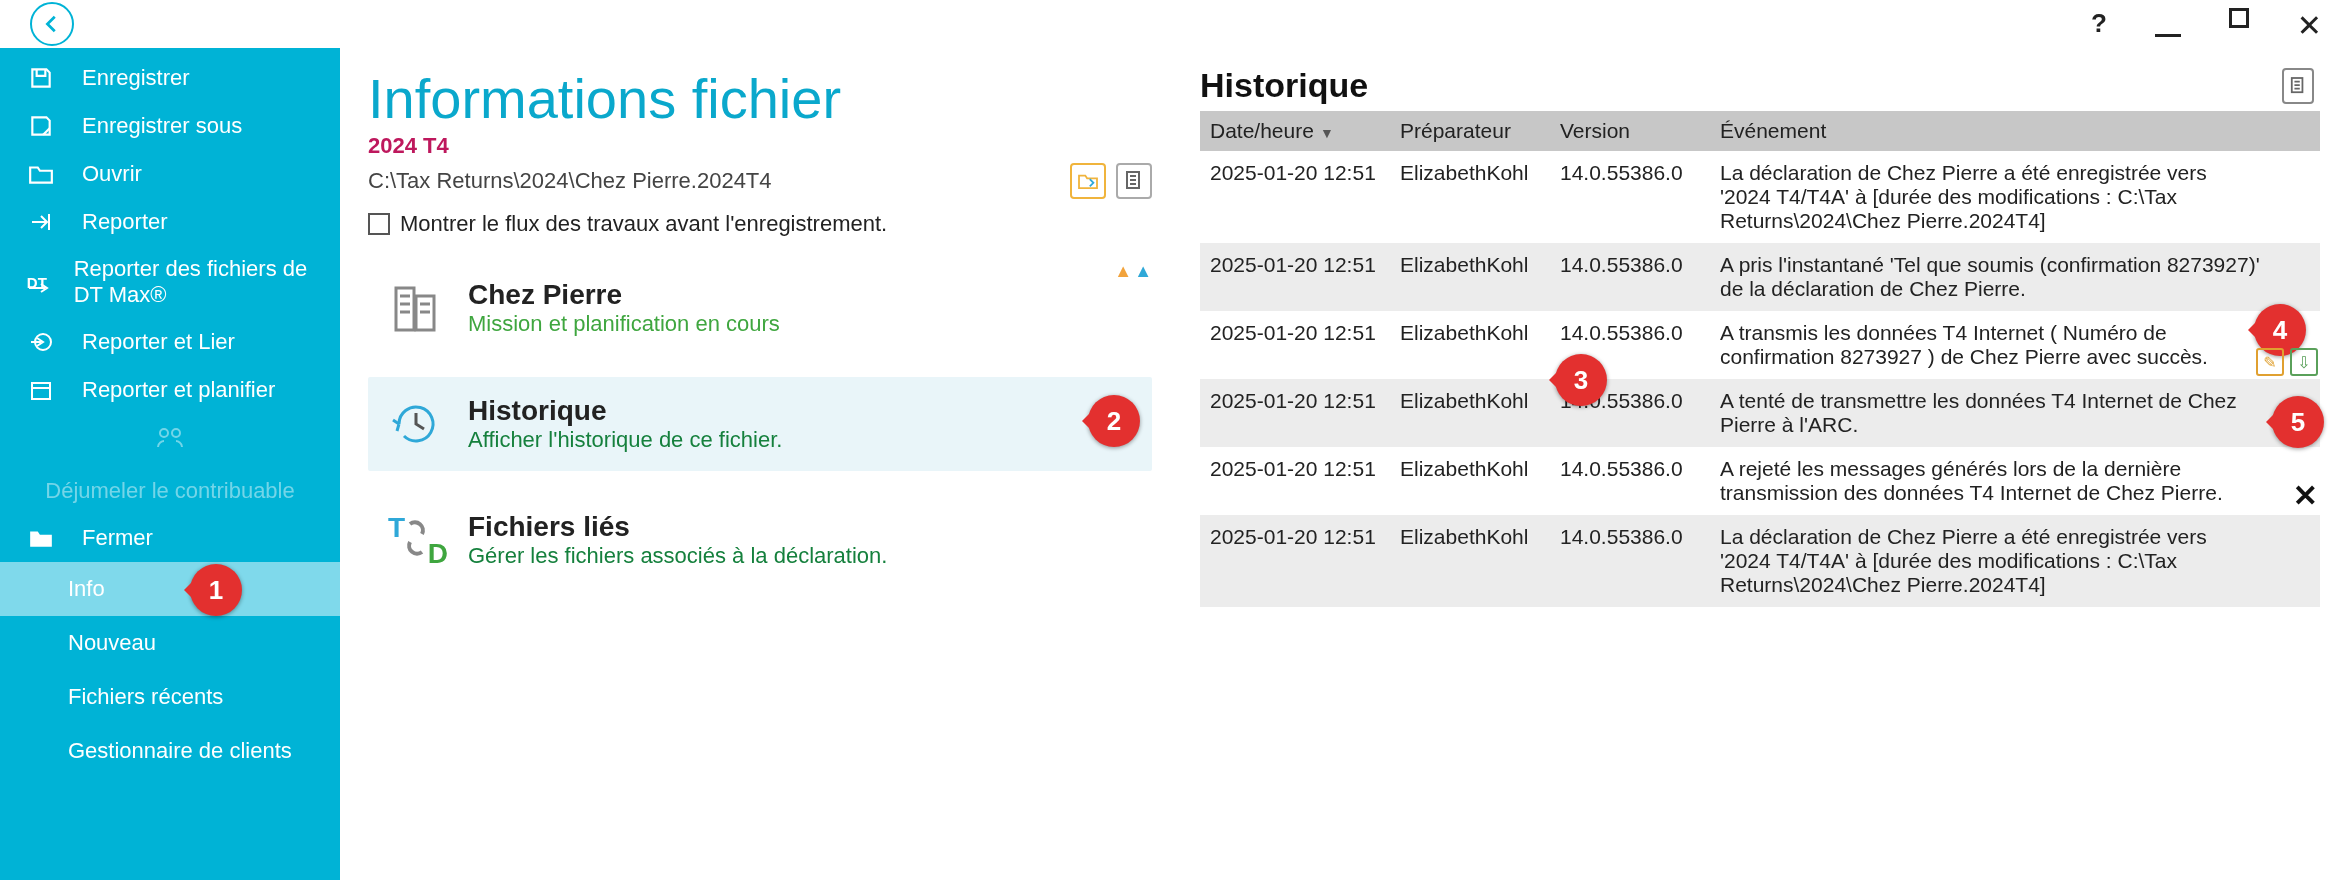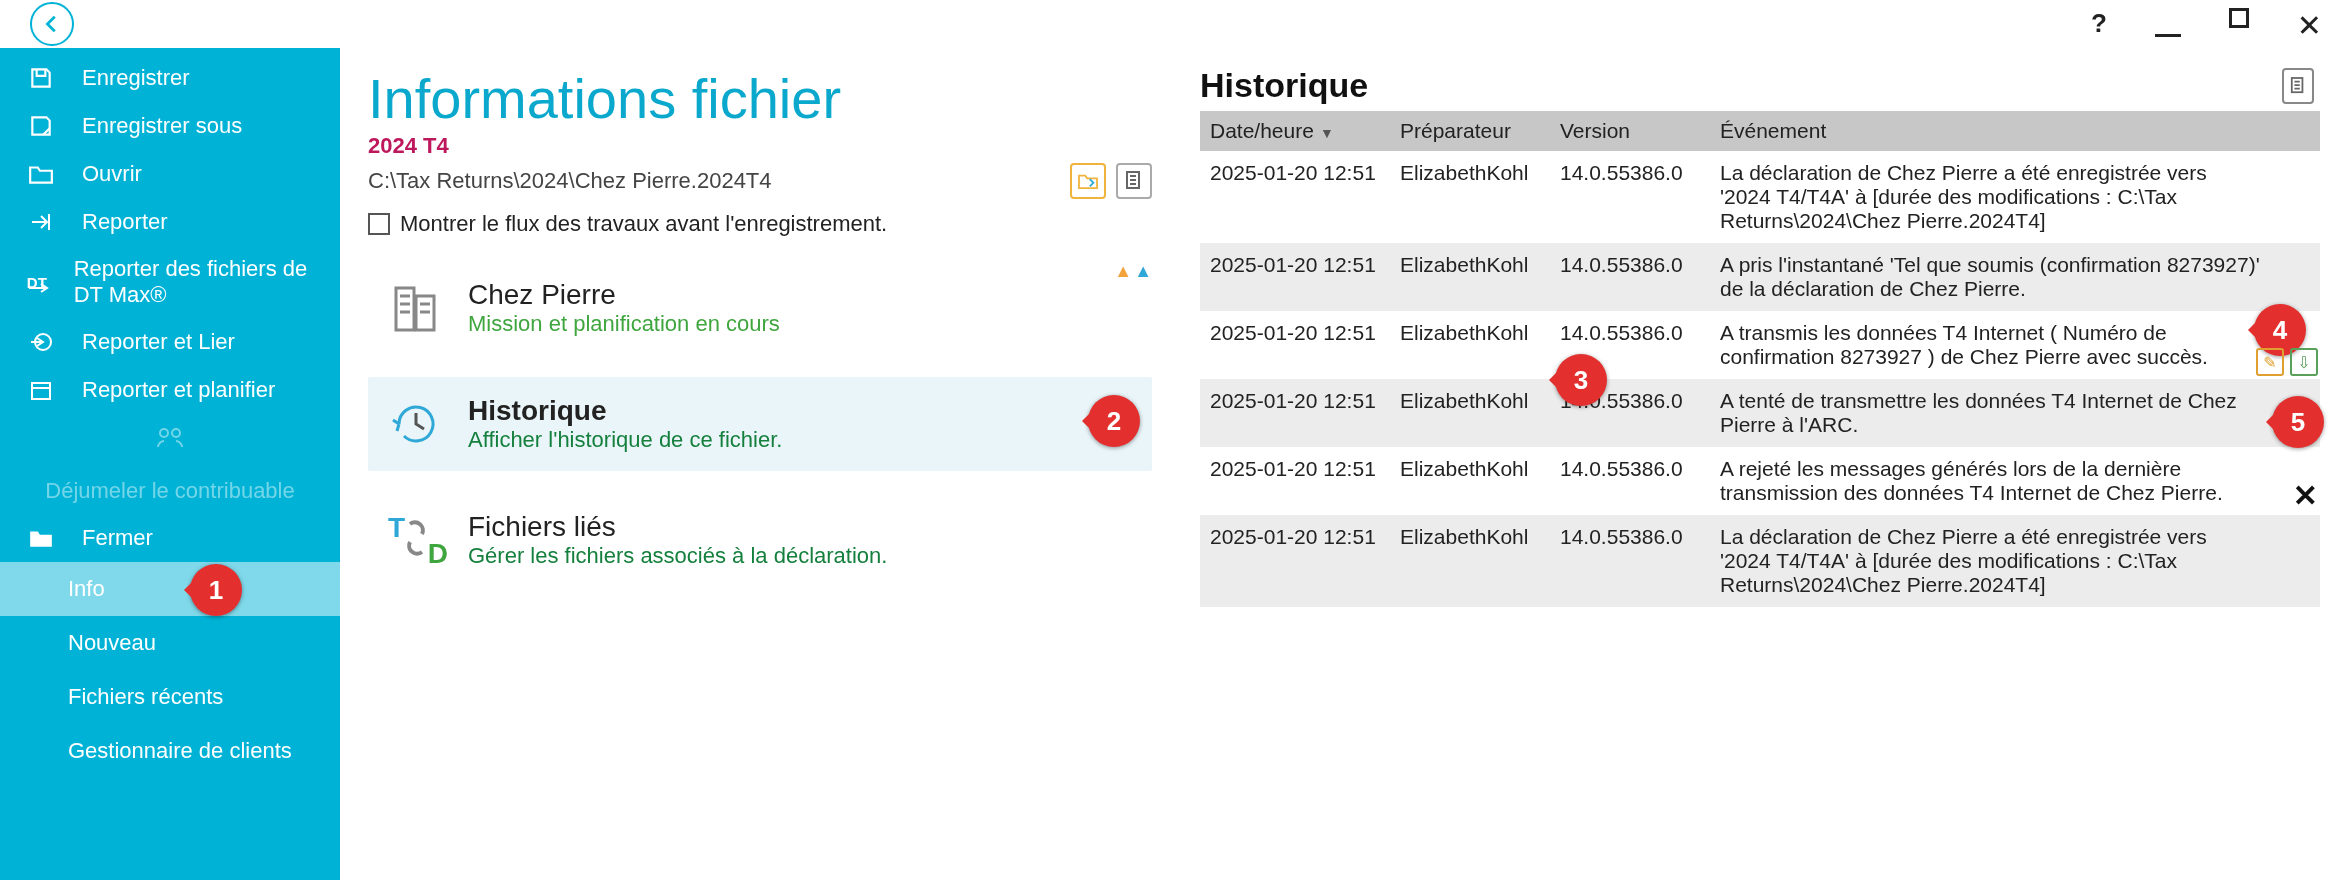--- a/index.html
+++ b/index.html
@@ -32,21 +32,21 @@
   .path-row .path { font-size: 22px; color: #444; }
   .path-row .icons { display: flex; gap: 10px; }
   .iconbtn { width: 36px; height: 36px; border: 2px solid #aaa; border-radius: 4px; display: flex; align-items: center; justify-content: center; font-size: 20px; }
   .iconbtn.folder { border-color: #f0b43c; color: #f0b43c; }
   .iconbtn.copy { color: #666; }
   .check-row { display: flex; align-items: center; gap: 10px; font-size: 22px; color: #222; margin-bottom: 24px; }
   .check-row .box { width: 22px; height: 22px; border: 2px solid #555; }
 
   .card { display: flex; align-items: center; gap: 24px; padding: 18px 20px; border-radius: 2px; }
   .card .cicon { width: 56px; height: 56px; display: flex; align-items: center; justify-content: center; }
-  .card .ctext h3 { font-size: 28px; color: #222; font-weight: 400; }
+  .card .ctext h3 { font-size: 28px; color: #222; font-weight: 700; }
   .card .ctext p { font-size: 22px; color: #15803d; }
   .card.company .ctext p { color: #3fa63f; }
   .card.history { background: #e9f5f9; }
   .card.history h3 { font-weight: 600; }
   .card.linked .cicon .td { font-size: 28px; font-weight: 700; }
   .card-top { display: flex; justify-content: space-between; align-items: flex-start; }
   .people-ic { display: flex; gap: 2px; font-size: 18px; }
   .people-ic span:first-child { color: #f2a33c; }
   .people-ic span:last-child { color: #2fa8d8; }
 

